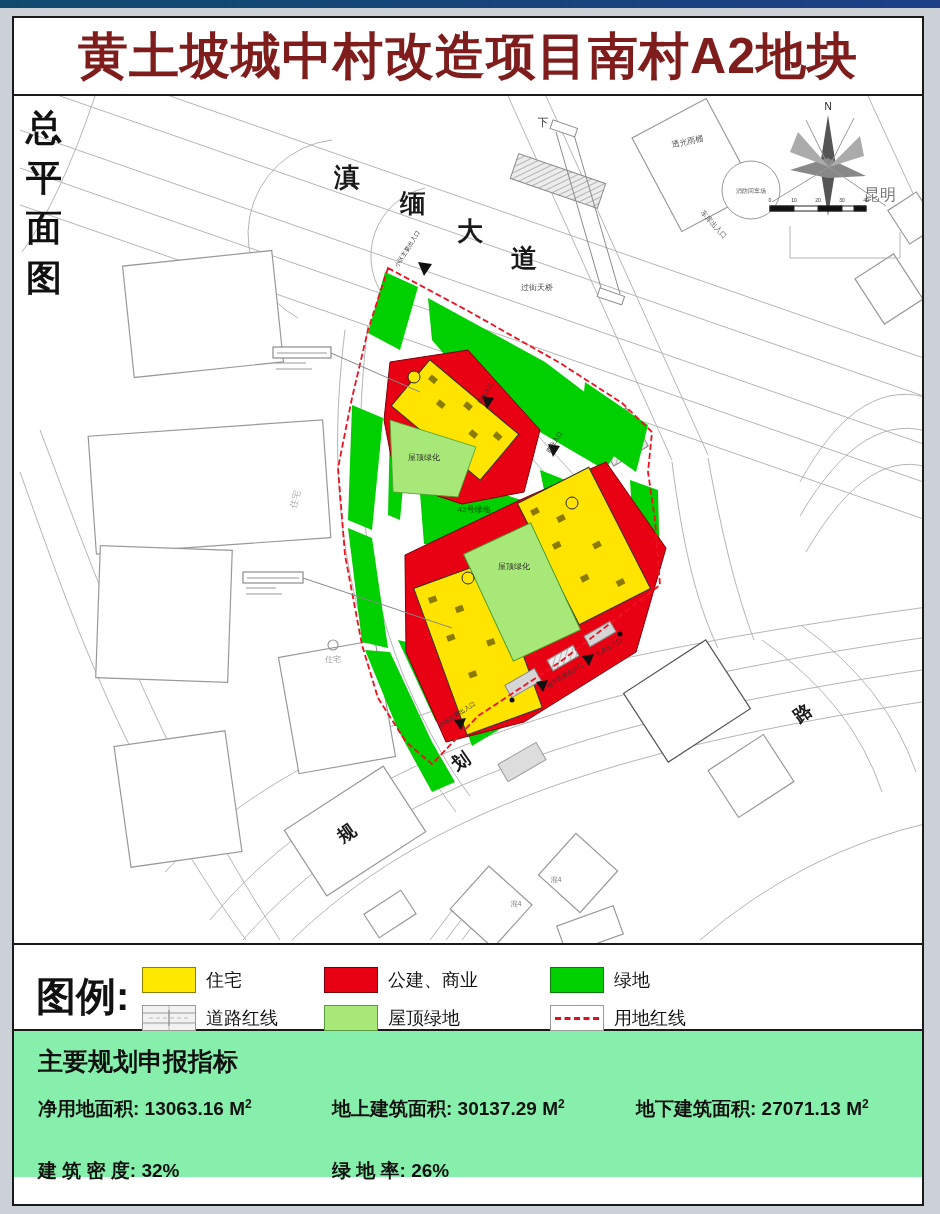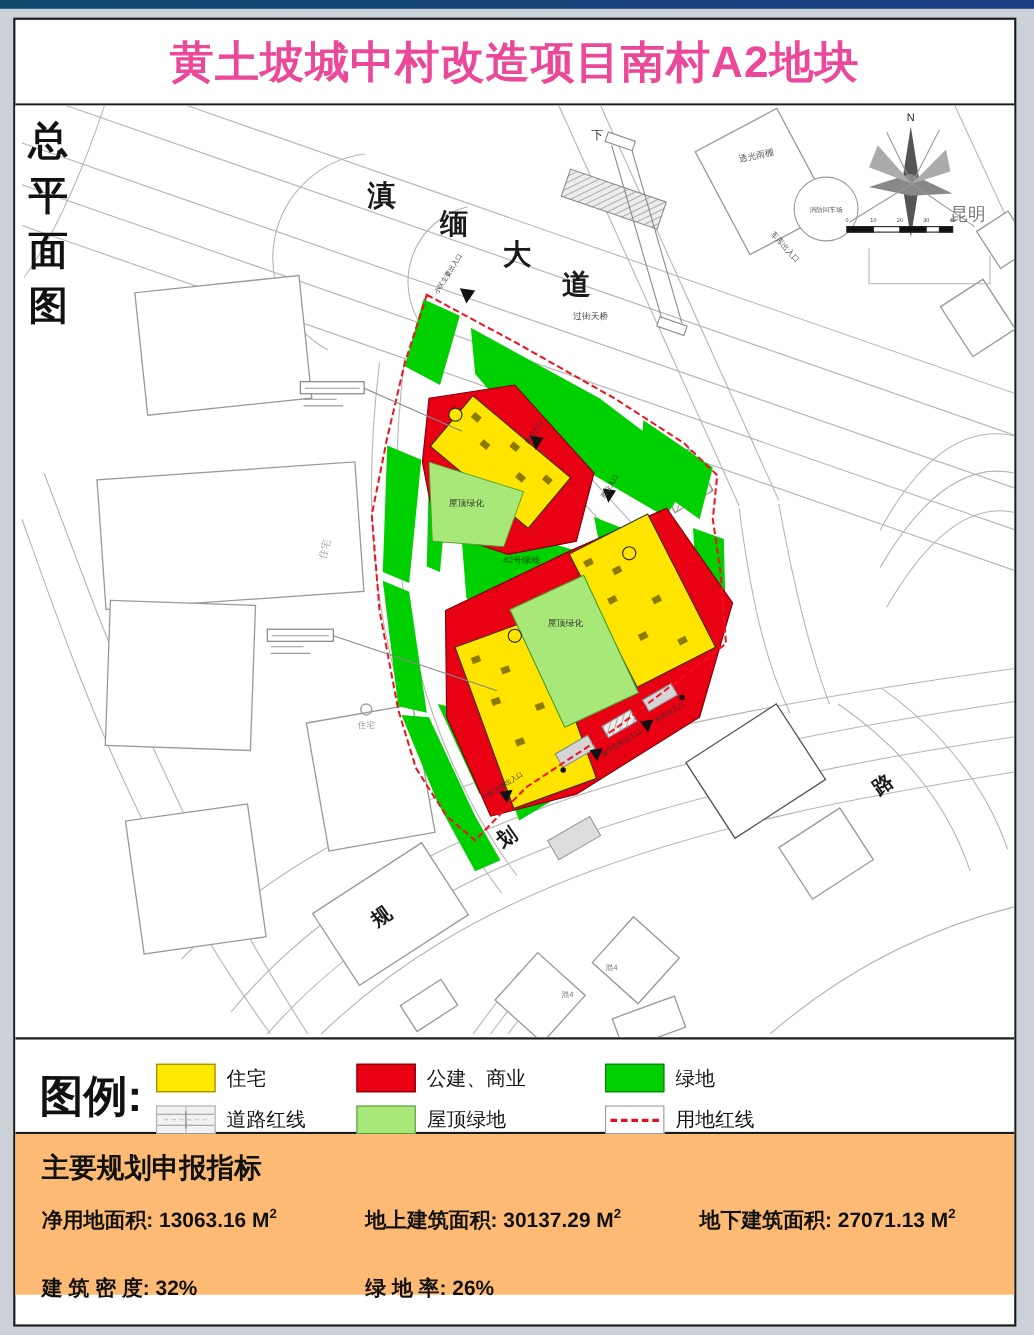--- a/index.html
+++ b/index.html
@@ -8,41 +8,41 @@
     background:#ccd1d7;
     font-family:"Liberation Sans","DejaVu Sans",sans-serif;
     -webkit-font-smoothing:antialiased;
   }
   .topbar{position:absolute;left:0;top:0;width:940px;height:8px;background:linear-gradient(90deg,#0f4a6e,#1d3e86);}
   .frame{
     position:absolute;left:12px;top:16px;width:912px;height:1190px;
     background:#fff;border:2px solid #1a1a1a;box-sizing:border-box;
   }
   .title-row{height:76px;border-bottom:2px solid #1a1a1a;display:flex;align-items:center;justify-content:center;}
-  .title-row h1{margin:0;font-size:40px;font-weight:bold;color:#ec4899;letter-spacing:1px;}
+  .title-row h1{margin:0;font-size:50px;font-weight:bold;color:#7f1d1d;letter-spacing:1px;}
   .map-row{position:relative;height:847px;background:#fff;overflow:hidden;}
   .side-label{position:absolute;left:12px;top:14px;display:flex;flex-direction:column;gap:14px;z-index:5;}
   .side-label span{font-size:36px;font-weight:bold;color:#111;line-height:1;}
   #map-svg{position:absolute;left:0;top:0;width:908px;height:847px;}
   .legend-row{position:relative;height:88px;border-top:2px solid #1a1a1a;border-bottom:2px solid #1a1a1a;box-sizing:border-box;background:#fff;}
   .legend-title{position:absolute;left:22px;top:24px;font-size:40px;font-weight:bold;color:#111;}
   .legend-grid{
     position:absolute;left:128px;top:16px;display:grid;
     grid-template-columns:182px 226px 1fr;grid-auto-rows:38px;align-items:center;
   }
   .lg-item{display:flex;align-items:center;gap:10px;}
   .sw{width:54px;height:26px;border:1px solid #555;box-sizing:border-box;flex:0 0 auto;}
   .sw-yellow{background:#ffe800;border-color:#8a8000;}
   .sw-red{background:#e80013;border-color:#7a000a;}
   .sw-green{background:#00cf00;border-color:#0a7a0a;}
   .sw-lgreen{background:#a8e878;border-color:#5a9a40;}
   .sw-plain{background:#fff;border-color:#999;position:relative;}
   .sw-plain .dash{position:absolute;left:4px;right:4px;top:11px;border-top:3px dashed #e01020;}
   .lg-label{font-size:18px;color:#111;}
-  .indicators{position:relative;height:146px;background:#fdba74;padding:10px 0 0 24px;box-sizing:border-box;}
+  .indicators{position:relative;height:146px;background:#86efac;padding:10px 0 0 24px;box-sizing:border-box;}
   .ind-title{font-size:25px;font-weight:bold;color:#111;margin:4px 0 18px 0;}
   .ind-grid{display:grid;grid-template-columns:294px 304px 1fr;row-gap:36px;}
   .ind-cell{font-size:19px;font-weight:bold;color:#111;white-space:nowrap;}
   .ind-cell sup{font-size:12px;}
 </style>
 </head>
 <body>
 
 <div class="topbar"></div>
 

